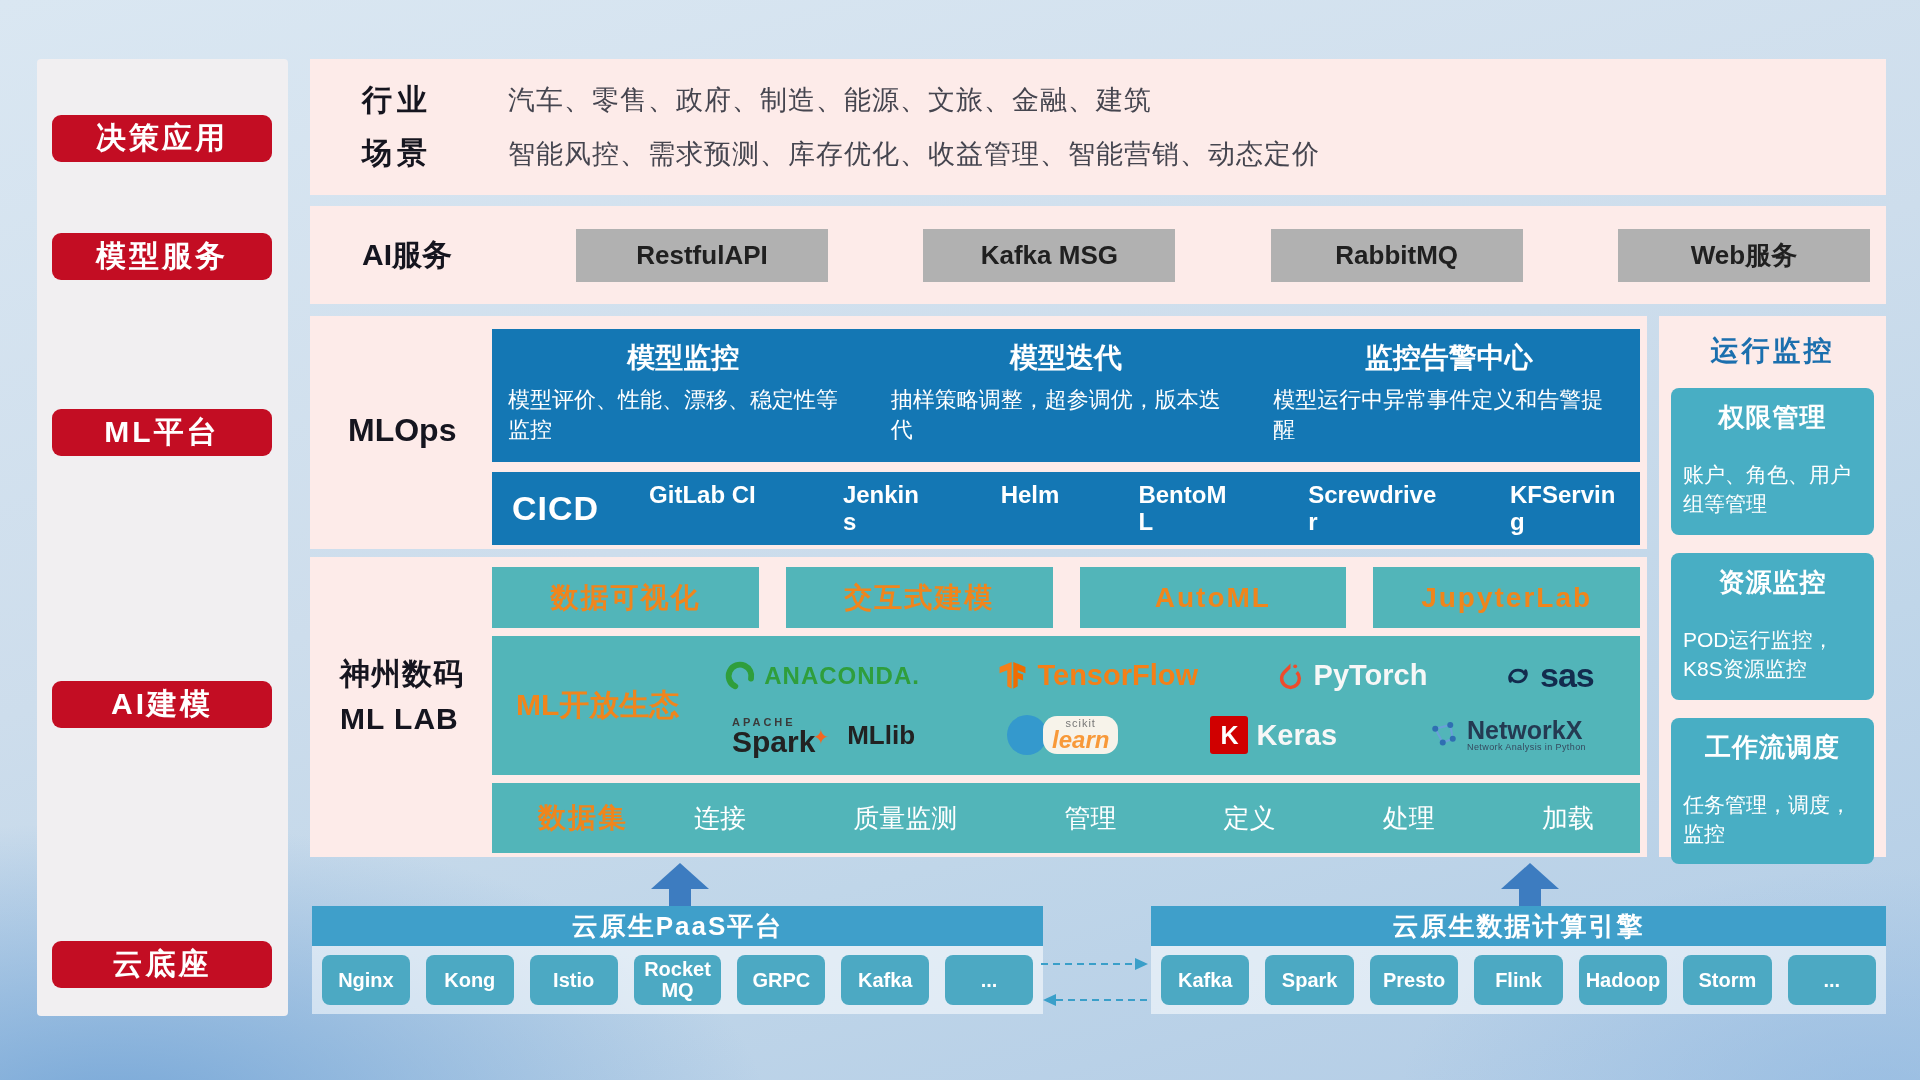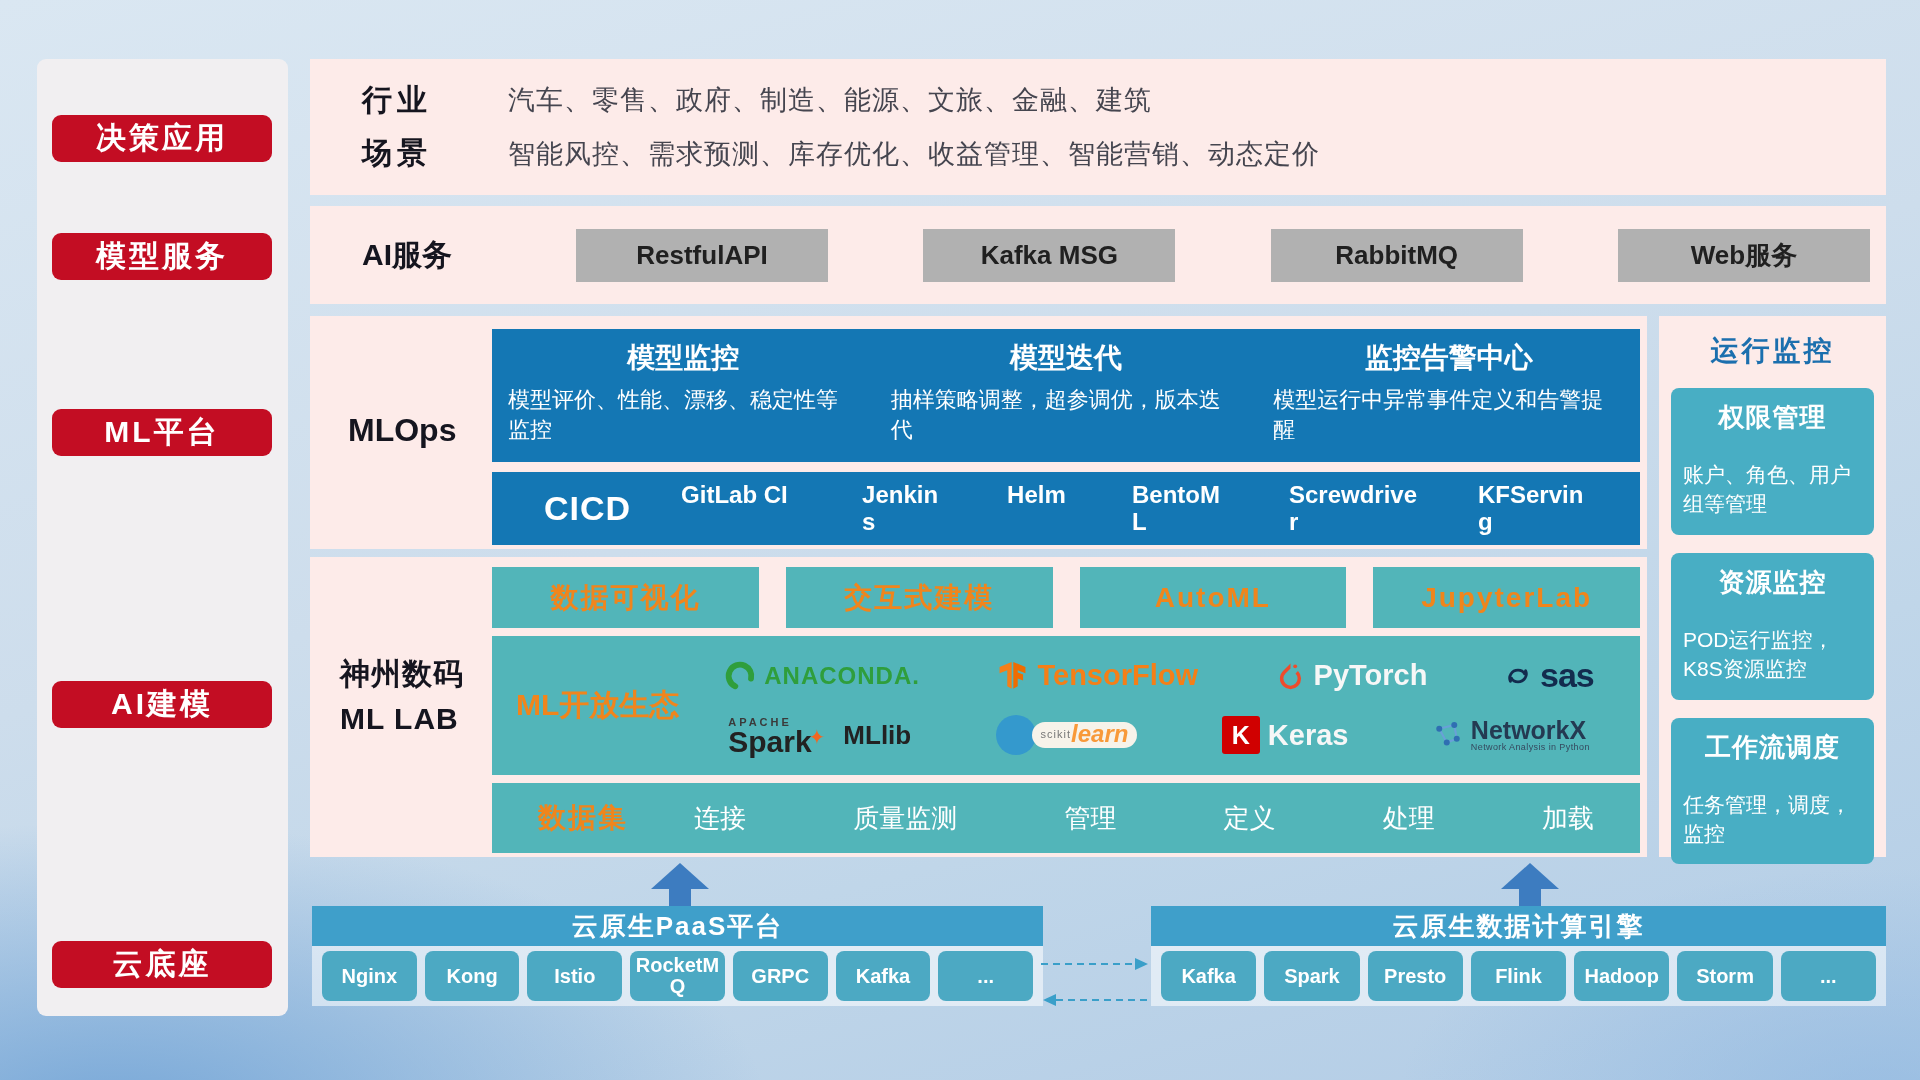--- a/index.html
+++ b/index.html
@@ -4,41 +4,41 @@
 <style>
   *{margin:0;padding:0;box-sizing:border-box}
   html,body{width:1920px;height:1080px;overflow:hidden}
   body{font-family:"Liberation Sans","DejaVu Sans",sans-serif}
   .canvas{position:relative;width:1920px;height:1080px;
     background:
       radial-gradient(55% 45% at 6% 104%, rgba(105,158,212,.85), rgba(105,158,212,0) 62%),
       radial-gradient(42% 36% at 98% 102%, rgba(140,182,224,.65), rgba(140,182,224,0) 60%),
       linear-gradient(165deg,#dae7f2 0%,#cdddec 45%,#c0d6e9 70%,#b2cce6 100%);}
   
-  .sidebar{position:absolute;left:37px;top:59px;width:251px;height:957px;background:#f1eff1;border-radius:9px}
+  .sidebar{position:absolute;left:37px;top:59px;width:251px;height:957px;background:#f1eff1;border-radius:4px}
   .red-btn{position:absolute;left:15px;width:220px;height:47px;background:#c30d23;border-radius:9px;color:#fff;
     font-size:30px;font-weight:700;display:flex;align-items:center;justify-content:center;letter-spacing:3px;cursor:default}
   
   .band{position:absolute;background:#fdebe9}
   .band1{left:310px;top:59px;width:1576px;height:136px;display:flex;flex-direction:column;justify-content:space-evenly;padding:8px 20px 8px 52px}
   .b1-row{display:flex;align-items:center}
   .b1-label{width:146px;font-size:30px;font-weight:800;color:#15151f;letter-spacing:5px}
   .b1-text{font-size:27px;color:#45454f;letter-spacing:1px}
   .band2{left:310px;top:206px;width:1576px;height:98px;display:flex;align-items:center;padding:0 16px 0 52px}
   .b2-label{width:140px;font-size:30px;font-weight:800;color:#15151f}
   .b2-items{flex:1;display:flex;justify-content:space-between;margin-left:74px}
   .gray-btn{width:252px;height:53px;background:#b1b1b1;color:#202020;font-size:26px;font-weight:700;display:flex;align-items:center;justify-content:center}
   .band3{left:310px;top:316px;width:1337px;height:233px}
   .band-label{position:absolute;font-weight:800;color:#15151f}
   .mlops-label{left:38px;top:96px;font-size:32px}
   .mlops-cards{position:absolute;left:182px;top:13px;right:7px;display:flex;}
   .mlops-card{flex:1;height:133px;background:#1477b4;color:#fff;padding:10px 16px}
   .mlops-card h3{font-size:28px;font-weight:700;text-align:center;margin-bottom:8px}
   .mlops-card p{font-size:22px;line-height:1.35}
-  .cicd-bar{position:absolute;left:182px;top:156px;right:7px;height:73px;background:#1477b4;display:flex;align-items:center;color:#fff;padding:0 52px}
+  .cicd-bar{position:absolute;left:182px;top:156px;right:7px;height:73px;background:#1477b4;display:flex;align-items:center;color:#fff;padding:0 20px}
   .cicd-label{font-size:34px;font-weight:800;margin-right:50px;letter-spacing:1px}
   .cicd-items{flex:1;display:flex;justify-content:space-between;align-items:flex-start}
   .cicd-item{font-size:24px;line-height:1.12;word-break:break-all;font-weight:600}
   .c0{width:124px;word-break:normal}.c1{width:88px}.c2{width:68px}.c3{width:100px}.c4{width:132px}.c5{width:110px}
   
   .band4{left:310px;top:557px;width:1337px;height:300px}
   .mllab-label{left:30px;top:94px;font-size:30px;line-height:1.5;letter-spacing:1px}
   .mllab-content{position:absolute;left:182px;top:10px;right:7px}
   .tool-row{display:flex;gap:27px}
   .tool-btn{flex:1;height:61px;background:#52b5b9;color:#f0851c;font-size:28px;font-weight:800;display:flex;align-items:center;justify-content:center;letter-spacing:2px;cursor:default}
@@ -50,42 +50,42 @@
   .anaconda-text{color:#2f9e3c;font-size:24px;font-weight:800;letter-spacing:1px}
   .tf-text{color:#f57f17;font-size:29px;font-weight:700}
   .pt-text{color:#f7f7f7;font-size:29px;font-weight:600}
   .sas-text{color:#132b4e;font-size:34px;font-weight:800;letter-spacing:-1px}
   .spark-block{display:flex;flex-direction:column;align-items:flex-start}
   .apache{font-size:11px;color:#3a3a3a;letter-spacing:3px;font-weight:700}
   .spark-word{font-size:30px;font-weight:800;color:#222;line-height:.9}
   .spark-star{color:#f26722;font-size:20px;vertical-align:top;margin-left:-3px}
   .mllib{font-size:26px;font-weight:600;color:#222;margin-left:10px}
   .sk-circle{width:40px;height:40px;border-radius:50%;background:#3499cd;display:inline-block}
-  .sk-chip{background:#f7f3ea;border-radius:14px;padding:1px 9px 3px;display:inline-flex;flex-direction:row;align-items:center;margin-left:-12px}
+  .sk-chip{background:#f7f3ea;border-radius:14px;padding:1px 9px 3px;display:inline-flex;flex-direction:column;align-items:center;margin-left:-12px}
   .sk-top{font-size:11px;color:#777;letter-spacing:1px}
   .sk-learn{font-size:24px;font-weight:700;font-style:italic;color:#f89939;line-height:.95}
   .keras-k{width:38px;height:38px;background:#d00000;color:#fff;font-size:25px;font-weight:800;display:inline-flex;align-items:center;justify-content:center;border-radius:3px}
   .keras-text{font-size:29px;font-weight:600;color:#f7f7f7}
   .nx-col{display:inline-flex;flex-direction:column;line-height:1.05}
   .nx-text{font-size:25px;font-weight:800;color:#243a52}
   .nx-sub{font-size:9px;color:#35495e;letter-spacing:.4px}
   .data-row{margin-top:8px;height:70px;background:#52b5b9;display:flex;align-items:center;padding:0 46px}
   .data-label{color:#f0851c;font-size:28px;font-weight:800;letter-spacing:2px}
   .data-items{flex:1;display:flex;justify-content:space-between;margin-left:66px;color:#fff;font-size:26px}
   
   .monitor{position:absolute;left:1659px;top:316px;width:227px;height:541px;background:#fdebe9;padding:16px 12px 0}
   .monitor-title{text-align:center;color:#1b6fae;font-size:28px;font-weight:800;letter-spacing:3px}
   .monitor-card{margin-top:18px;background:#48aec4;border-radius:8px;color:#fff;padding:12px 12px 16px}
   .monitor-card h3{font-size:26px;font-weight:700;text-align:center;letter-spacing:1px}
   .monitor-card p{font-size:21px;line-height:1.4;margin-top:25px}
   
   .cloud-header{position:absolute;top:906px;height:40px;background:#3f9fca;color:#fff;font-size:26px;font-weight:700;display:flex;align-items:center;justify-content:center;letter-spacing:2px}
   .h-left{left:312px;width:731px}
   .h-right{left:1151px;width:735px}
-  .cloud-panel{position:absolute;top:946px;height:60px;background:rgba(255,255,255,.55);display:flex;align-items:center;gap:8px;padding:12px 10px}
+  .cloud-panel{position:absolute;top:946px;height:68px;background:rgba(255,255,255,.55);display:flex;align-items:center;gap:16px;padding:12px 10px}
   .p-left{left:312px;width:731px}
   .p-right{left:1151px;width:735px}
   .chip{flex:1;height:50px;background:#4ca9c3;border-radius:8px;color:#fff;font-size:20px;font-weight:700;display:flex;align-items:center;justify-content:center;text-align:center;line-height:1.05;padding:0 4px;min-width:0;cursor:default}
   .chip.wrap{word-break:break-all}
   
   .up-arrow{position:absolute;top:863px;display:flex;flex-direction:column;align-items:center}
   .up-tri{width:0;height:0;border-left:29px solid transparent;border-right:29px solid transparent;border-bottom:26px solid #3d7cc0}
   .up-stem{width:22px;height:18px;background:#3d7cc0}
   .dashed-arrows{position:absolute;left:1035px;top:948px}
 </style>

